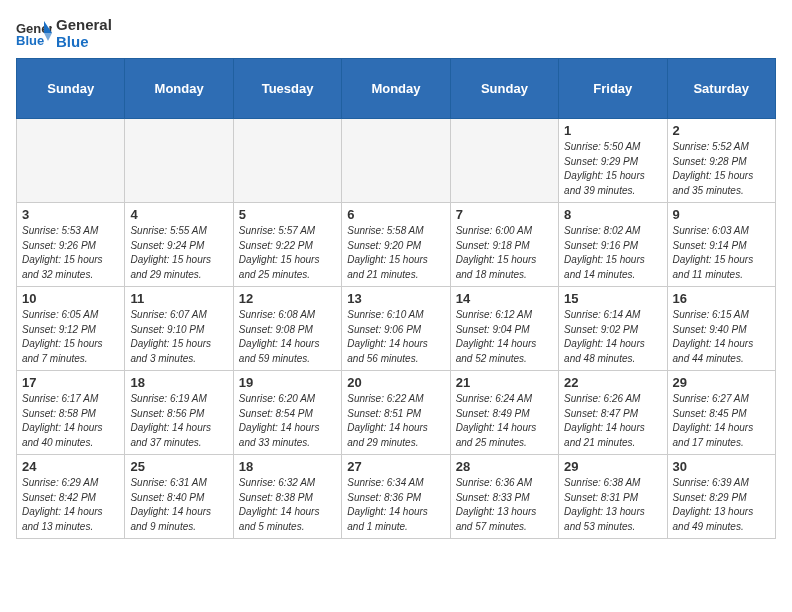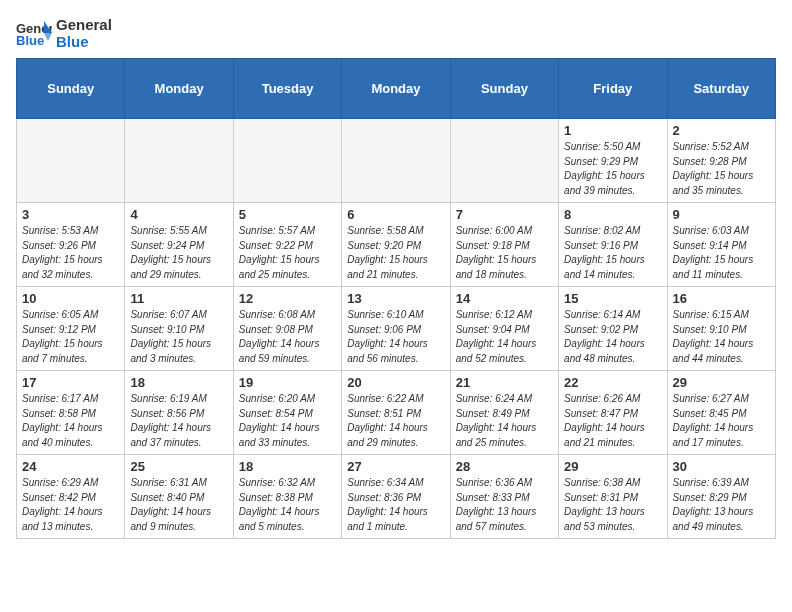--- a/index.html
+++ b/index.html
@@ -209,21 +209,21 @@
         </td>
         <td>
           <span class="day-number">15</span>
           <div class="day-info">Sunrise: 6:14 AM
 Sunset: 9:02 PM
 Daylight: 14 hours and 48 minutes.</div>
         </td>
         <td>
           <span class="day-number">16</span>
           <div class="day-info">Sunrise: 6:15 AM
-Sunset: 9:10 PM
+Sunset: 9:40 PM
 Daylight: 14 hours and 44 minutes.</div>
         </td>
       </tr>
       <tr>
         <td>
           <span class="day-number">17</span>
           <div class="day-info">Sunrise: 6:17 AM
 Sunset: 8:58 PM
 Daylight: 14 hours and 40 minutes.</div>
         </td>

